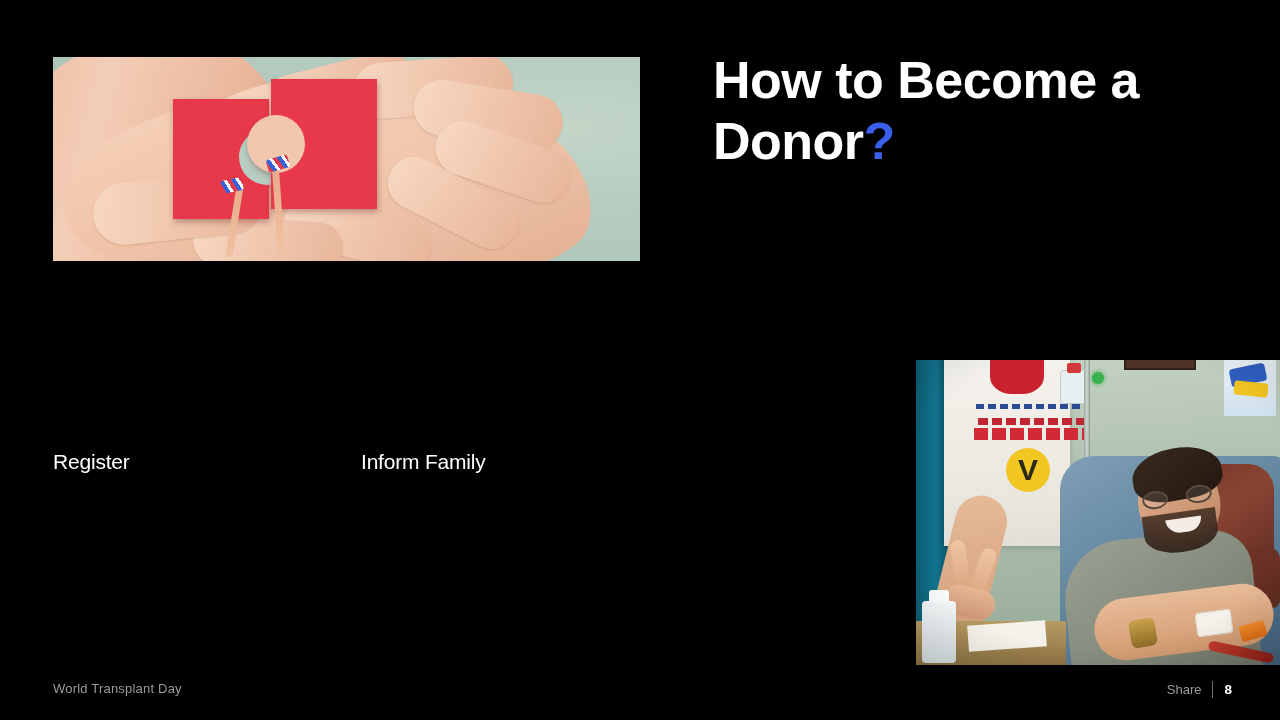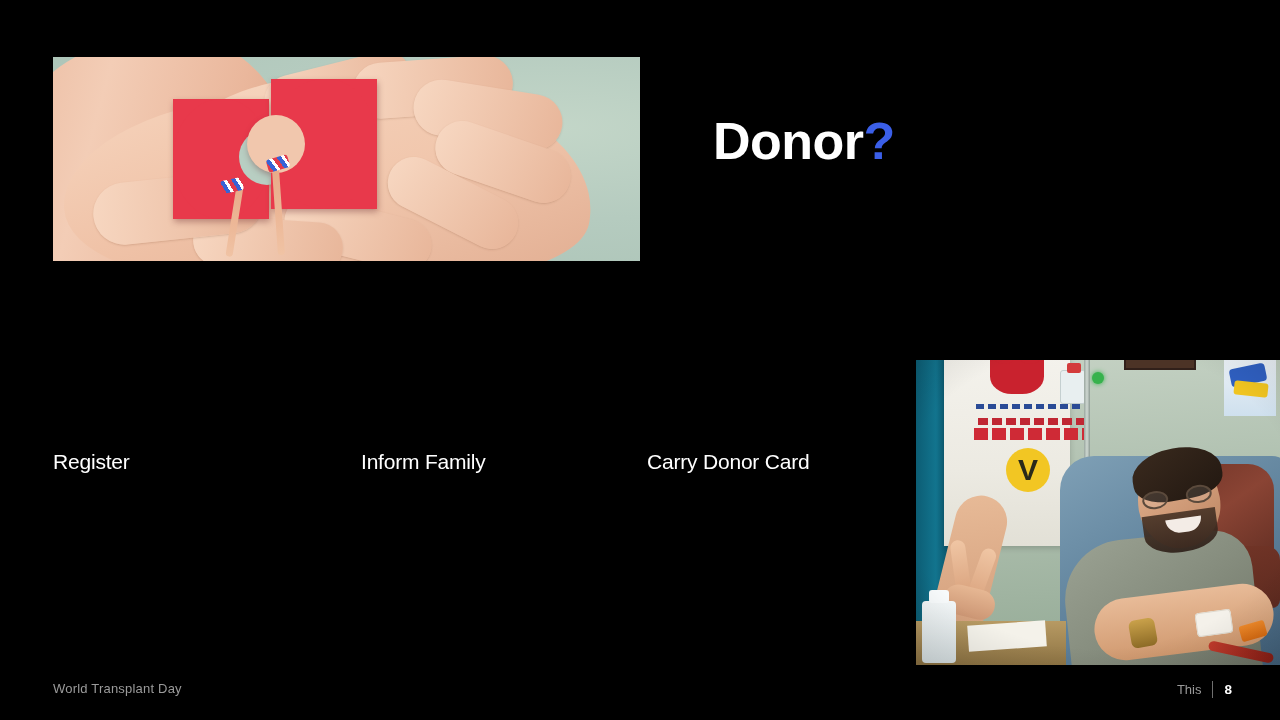--- a/index.html
+++ b/index.html
@@ -345,37 +345,36 @@
       <div class="shape"></div>
       <div class="bite"></div>
     </div>
     <div class="ureter u-l"></div>
     <div class="ureter u-r"></div>
     <div class="vessel v-l"></div>
     <div class="vessel v-r"></div>
   </div>
 
   <h1 class="title">
-    <br>
+    <span>How to Become a</span><br>
     <span>Donor</span><span class="qmark">?</span>
   </h1>
 
 
   <div class="cols">
 
     <div class="col col-1">
       <h3>Register</h3>
     </div>
 
     <div class="col col-2">
       <h3>Inform Family</h3>
     </div>
 
     <div class="col col-3">
-      <h3>Carry Donor Card</h3>
     </div>
   </div>
 
   <div class="photo-donor">
     <div class="dn-wall"></div>
     <div class="dn-curtain"></div>
 
     <div class="dn-poster">
       <div class="dn-heart"></div>
       <div class="dn-bluetext"></div>
@@ -429,18 +428,18 @@
     <div class="dn-bottle">
       <div class="cap2"></div>
     </div>
 
     <div class="dn-vig"></div>
   </div>
 
   <div class="footer-left">World Transplant Day</div>
 
   <div class="footer-right">
-    <span>This</span>
+    <span>Share</span>
     <span class="divider"></span>
     <span class="pagenum">8</span>
   </div>
 
 </div>
 
 </body></html>

